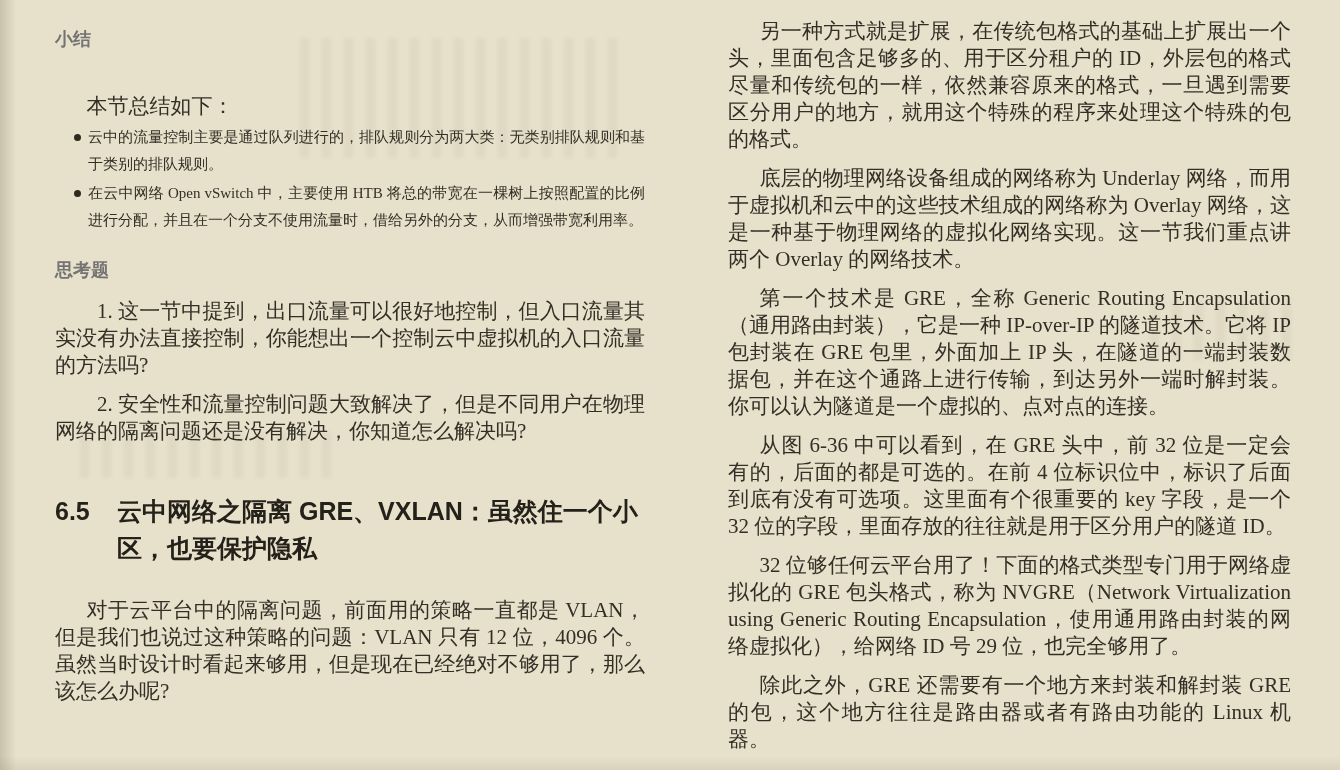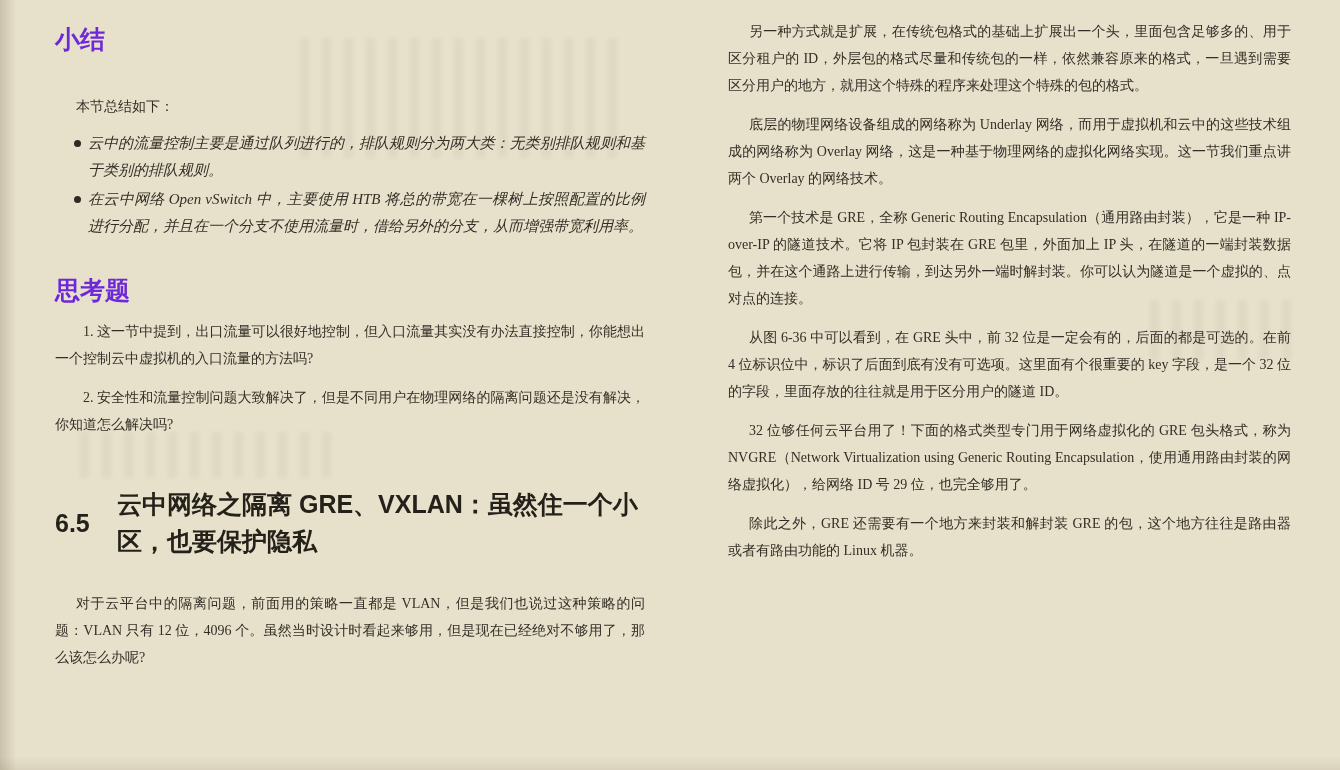--- a/index.html
+++ b/index.html
@@ -41,54 +41,53 @@
   .column {
     position: absolute;
     top: 0;
   }
   .col-left  { left: 55px;  width: 590px; }
   .col-right { left: 728px; width: 563px; padding-top: 18px; }
 
   .h-sub {
     font-family: "Liberation Sans", "DejaVu Sans", sans-serif;
     font-weight: 700;
-    font-size: 25px;
+    font-size: 18px;
     line-height: 24px;
-    color: #6d28d9;
+    color: #737373;
     margin: 0;
   }
   .h-summary   { margin-top: 27px; }
-  .h-questions { margin-top: 38px; }
+  .h-questions { margin-top: 24px; }
   .h-gre {
     font-family: "Liberation Sans", "DejaVu Sans", sans-serif;
     font-weight: 600;
     font-size: 20px;
     line-height: 24px;
     letter-spacing: 0.5px;
     color: #262219;
     margin: 16px 0 18px 2px;
   }
   .para {
-    font-size: 14px;
+    font-size: 21px;
     line-height: 27px;
     text-align: justify;
     text-indent: 1.5em;
     margin: 0 0 12px 0;
   }
   .intro { margin-top: 42px; margin-bottom: 0; }
   .q1 { margin-top: 16px; margin-bottom: 0; text-indent: 2em; }
   .q2 { margin-top: 12px; margin-bottom: 0; text-indent: 2em; }
   .lp1 { margin-top: 30px; margin-bottom: 8px; }
   .lp2 { margin-top: 12px; margin-bottom: 0; }
 
   ul.bullets {
     list-style: none;
-    margin: 10px 0 0 0;
+    margin: 4px 0 0 0;
     padding: 0;
-    font-style: italic;
   }
   ul.bullets li {
     position: relative;
     padding-left: 33px;
     font-size: 15px;
     line-height: 27px;
     text-align: justify;
     margin: 0 0 2px 0;
   }
   .bullet-dot {
@@ -101,21 +100,20 @@
     background: #2e2a21;
   }
   .sec-head {
     display: flex;
     margin-top: 48px;
     font-family: "Liberation Sans", "DejaVu Sans", sans-serif;
     font-weight: 700;
     font-size: 25px;
     line-height: 37px;
     color: #24211a;
-    align-items: center;
   }
   .sec-num {
     width: 62px;
     flex-shrink: 0;
   }
   .sec-title { flex: 1; }
 </style>
 </head>
 <body>
 

